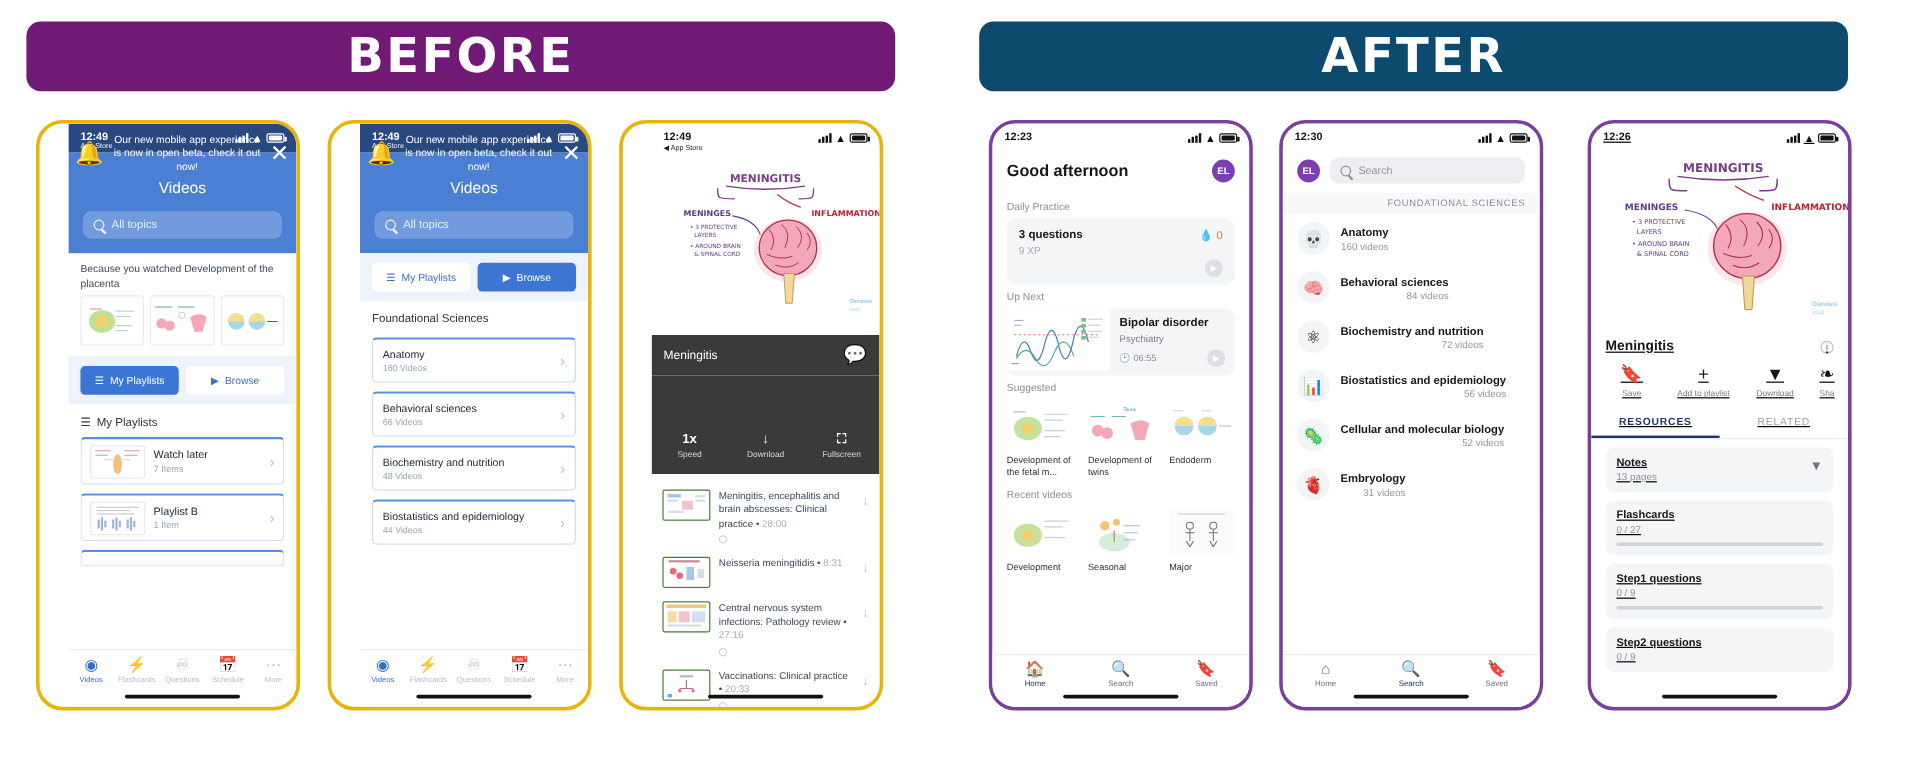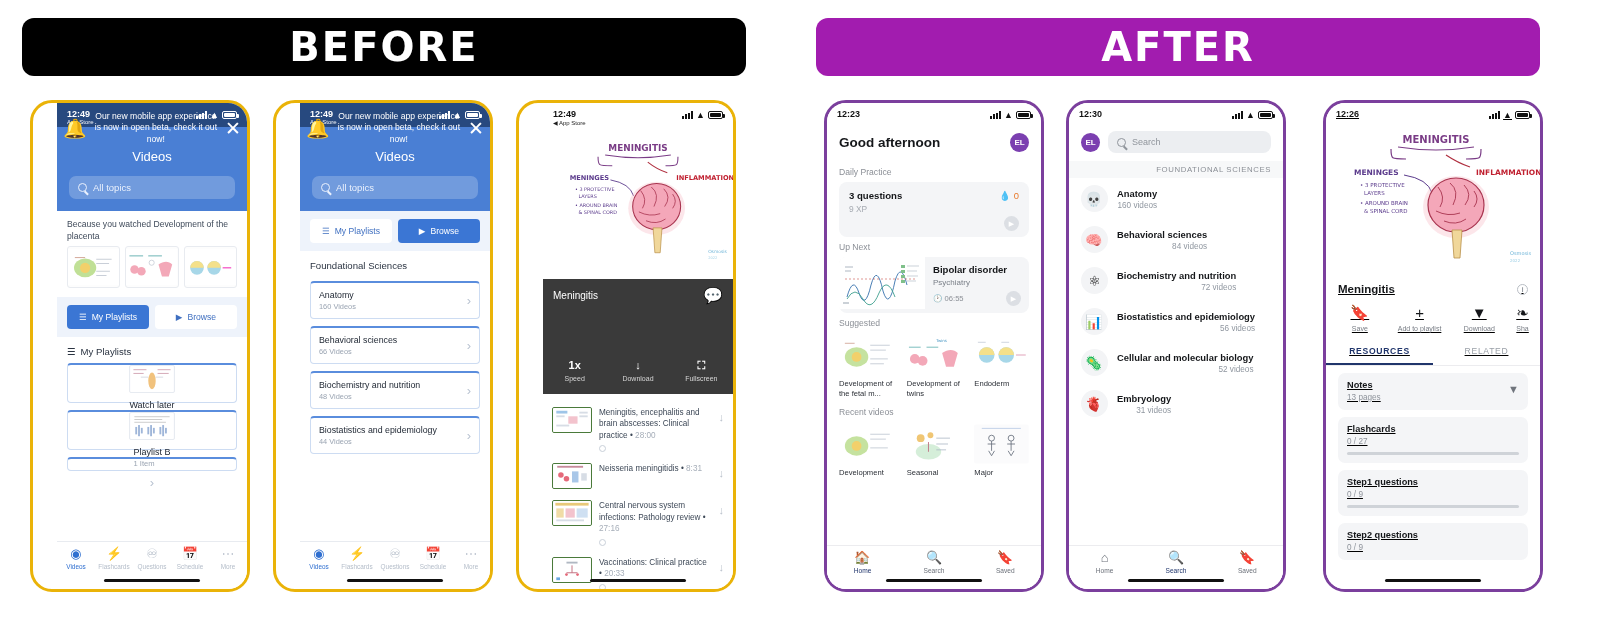--- a/index.html
+++ b/index.html
@@ -15,22 +15,22 @@
   .banner {
     position: absolute; top: 18px; height: 58px;
     border-radius: 12px;
     display: flex; align-items: center; justify-content: center;
     color: #ffffff;
     font-family: "DejaVu Sans", sans-serif;
     font-weight: bold;
     font-size: 40px;
     letter-spacing: 2px;
   }
-  .banner-before { left: 22px; width: 724px; background: #000000; }
-  .banner-after  { left: 816px; width: 724px; background: #a21caf; }
+  .banner-before { left: 22px; width: 724px; background: #701a75; }
+  .banner-after  { left: 816px; width: 724px; background: #0c4a6e; }
 
   
   .phone {
     position: absolute; top: 100px;
     width: 220px; height: 492px;
     border-radius: 22px;
     overflow: hidden;
     background: #ffffff;
   }
   .phone-blue   { border: 3px solid #eab308; padding-left: 24px; }
@@ -96,21 +96,20 @@
   .tab2 {
     flex:1; height:24px; border-radius:4px; display:flex; align-items:center; justify-content:center;
     gap:5px; font-size:8.6px; color:#3f6fc0; background:#ffffff;
   }
   .tab2.active { background:#3b76d4; color:#fff; }
   .listheading { display:flex; align-items:center; gap:5px; padding: 9px 10px 6px; font-size:9.6px; color:#2b3442; }
   .plcard {
     margin: 0 10px 7px; border:1px solid #cddcf2; border-top:2px solid #5a8ddd;
     border-radius:4px; height:40px; display:flex; align-items:center; gap:7px; padding: 0 7px;
     background:#fff;
-    flex-direction:column;
   }
   .plthumb { width:46px; height:28px; border-radius:2px; background:#fafbfd; border:1px solid #e7ebf1; flex:none; overflow:hidden;}
   .pltext { flex:1; }
   .pltitle { font-size:9px; color:#222a36; }
   .plsub { font-size:7.6px; color:#9aa4b2; margin-top:2px; }
   .chev { color:#b9c3d1; font-size:13px; }
 
   .browselist { padding: 4px 0 0; }
   .bcard {
     margin: 0 10px 7px; border:1px solid #cddcf2; border-top:2px solid #5a8ddd;

